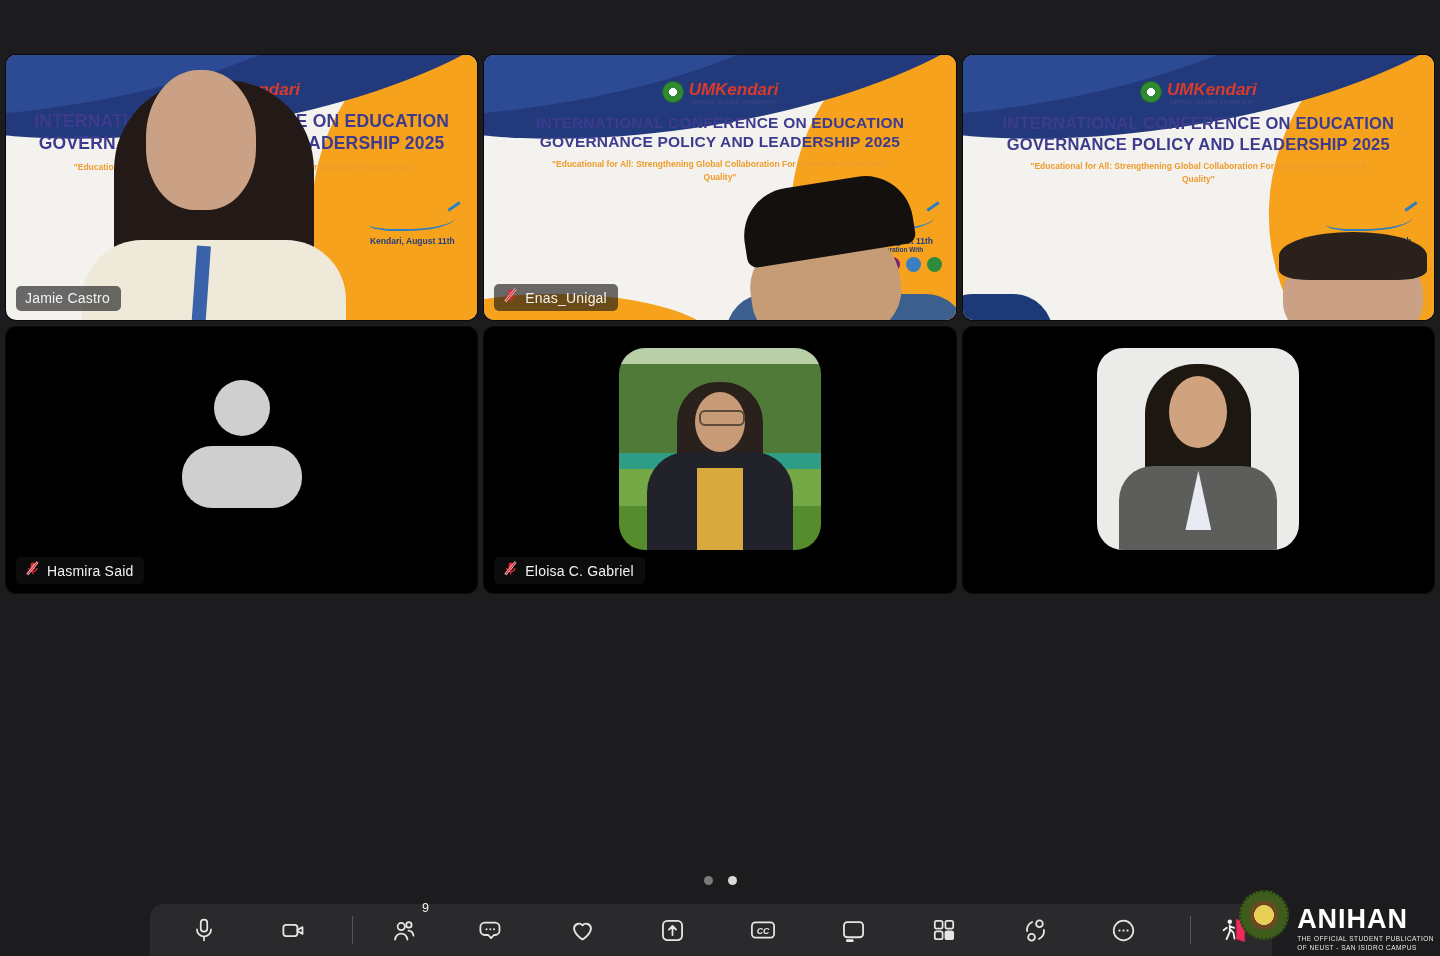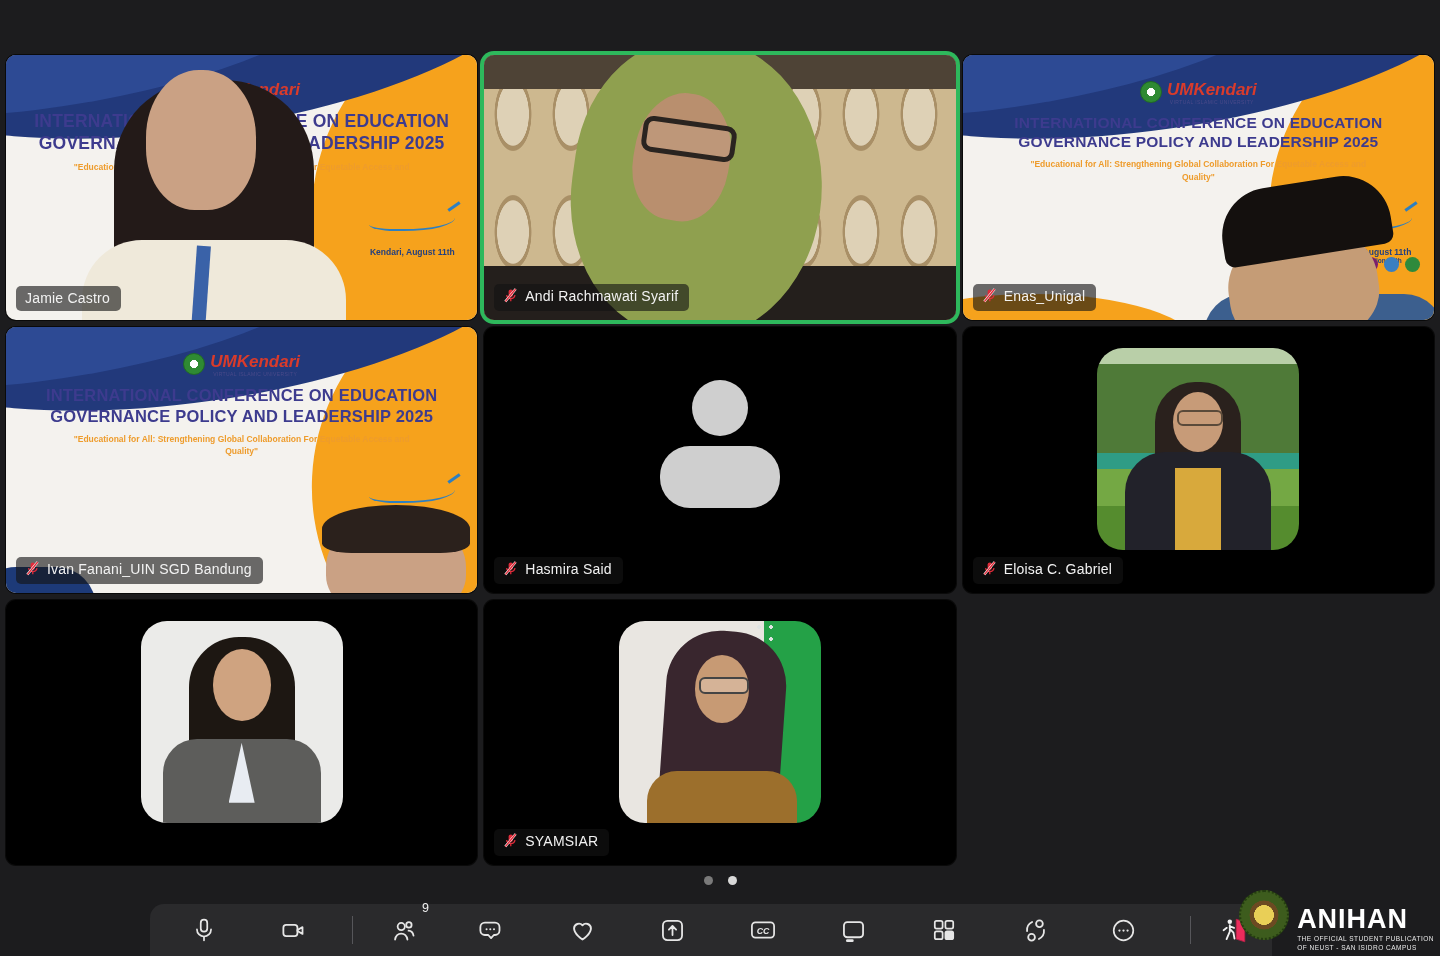--- a/index.html
+++ b/index.html
@@ -14,21 +14,21 @@
     display:grid;grid-template-columns:repeat(3,1fr);grid-template-rows:repeat(3,1fr);
     gap:7px;
   }
   .tile{
     position:relative;border-radius:10px;overflow:hidden;background:#000;
     box-shadow:0 0 0 1px #0a0a0a;
   }
   .tile.active{box-shadow:0 0 0 4px #2eb85c;z-index:2;}
   .name-label{
     position:absolute;left:10px;bottom:9px;z-index:6;
-    display:flex;align-items:flex-start;gap:7px;
+    display:flex;align-items:flex-end;gap:7px;
     background:rgba(20,20,20,.62);border-radius:5px;padding:4px 11px 5px 9px;
     color:#f2f2f2;font-size:14px;letter-spacing:.2px;white-space:nowrap;
   }
   .mutedmic{width:15px;height:15px;flex:0 0 auto;position:relative;}
   
   .backdrop{position:absolute;inset:0;background:#f4f2ee;}
   .bd-navy{position:absolute;width:150%;height:90%;left:-35%;top:-62%;
     background:#22397b;border-radius:50%;transform:rotate(-8deg);}
   .bd-navy2{position:absolute;width:120%;height:60%;left:-45%;top:-42%;
     background:#2d4a94;border-radius:50%;transform:rotate(-10deg);}
@@ -43,21 +43,21 @@
     background:radial-gradient(circle,#ffffff 0 28%,#2f8a33 30% 100%);border:1px solid #1f6b24;}
   .bd-logo-text{font-size:17px;font-weight:bold;color:#d93b2b;line-height:1;font-style:italic;}
   .bd-logo-sub{font-size:5px;color:#4a4a8a;letter-spacing:.4px;margin-top:1px;}
   .bd-title{margin-top:8px;font-size:17.5px;line-height:1.25;font-weight:bold;color:#3d3b8e;letter-spacing:.2px;}
   .bd-sub{margin-top:6px;font-size:8.5px;font-weight:bold;color:#ee9c2c;line-height:1.5;width:78%;}
   .bd-kendari{position:absolute;right:22px;top:58%;text-align:center;}
   .bd-sig{width:86px;height:20px;border-bottom:2px solid #2d7fc1;border-radius:0 0 60% 30%;
     position:relative;margin-left:auto;}
   .bd-sig:after{content:"";position:absolute;right:-6px;top:-4px;width:14px;height:3px;
     background:#2d7fc1;transform:rotate(-35deg);}
-  .bd-loc{font-size:8.5px;font-weight:bold;color:#24407e;margin-top:16px;}
+  .bd-loc{font-size:8.5px;font-weight:bold;color:#24407e;margin-top:5px;}
   .bd-collab{font-size:6.5px;font-weight:bold;color:#24407e;}
   .mini-logos{position:absolute;right:14px;top:76%;width:110px;display:flex;flex-wrap:wrap;
     gap:6px;justify-content:flex-end;}
   .mini-logos span{width:15px;height:15px;border-radius:50%;display:inline-block;}
   
   .sil{position:absolute;z-index:3;}
   .skin{background:#caa184;border-radius:48% 48% 44% 44%;}
   
   .jamie-hair{left:108px;bottom:-10px;width:200px;height:250px;border-radius:90px 90px 30px 30px;background:#231a18;}
   .jamie-body{left:76px;bottom:-30px;width:264px;height:110px;background:#efe9da;border-radius:60px 60px 0 0;}
@@ -160,40 +160,20 @@
     </div>
     <div class="sil jamie-hair"></div>
     <div class="sil skin jamie-face"></div>
     <div class="sil jamie-body"></div>
     <div class="sil jamie-lanyard"></div>
     <div class="name-label">
       <span>Jamie Castro</span>
     </div>
   </div>
 
-  <div class="tile active">
-    <div class="hall-wall"></div>
-    <div class="hall-top"></div>
-    <div class="hall-bottom"></div>
-    <div class="sil andi-hijab"></div>
-    <div class="sil andi-face" style="border-radius:48% 48% 44% 44%;"></div>
-    <div class="sil andi-glasses"></div>
-    <div class="name-label">
-      <span class="mic-slot">
-  <svg class="mutedmic" viewBox="0 0 16 16">
-    <rect x="6" y="1.5" width="4.6" height="8" rx="2.3" fill="#e02b3a"></rect>
-    <path d="M3.8 7.5 a4.6 4.6 0 0 0 9 0" fill="none" stroke="#e02b3a" stroke-width="1.4"></path>
-    <line x1="8.3" y1="11.5" x2="8.3" y2="14" stroke="#e02b3a" stroke-width="1.4"></line>
-    <line x1="13.5" y1="1" x2="2.5" y2="14.5" stroke="#fff" stroke-width="2.6"></line>
-    <line x1="13.5" y1="1" x2="2.5" y2="14.5" stroke="#e02b3a" stroke-width="1.5"></line>
-  </svg>
-</span>
-        <span>Andi Rachmawati Syarif</span>
-    </div>
-  </div>
 
   <div class="tile">
     <div class="backdrop">
       <div class="bd-orange"></div>
         <div class="bd-orange2"></div>
         <div class="bd-navy"></div>
         <div class="bd-navy2"></div>
       <div class="bd-content">
         <div class="bd-logo">
           <div class="bd-logo-circle"></div>
@@ -259,32 +239,20 @@
         <div class="bd-kendari">
           <div class="bd-sig"></div>
           <div class="bd-loc">Kendari, August 11th</div>
           <div class="bd-collab">In Collaboration With</div>
         </div>
       </div>
     </div>
     <div class="sil ivan-shoulder"></div>
     <div class="sil ivan-head"></div>
     <div class="sil ivan-hair"></div>
-    <div class="name-label">
-      <span class="mic-slot">
-  <svg class="mutedmic" viewBox="0 0 16 16">
-    <rect x="6" y="1.5" width="4.6" height="8" rx="2.3" fill="#e02b3a"></rect>
-    <path d="M3.8 7.5 a4.6 4.6 0 0 0 9 0" fill="none" stroke="#e02b3a" stroke-width="1.4"></path>
-    <line x1="8.3" y1="11.5" x2="8.3" y2="14" stroke="#e02b3a" stroke-width="1.4"></line>
-    <line x1="13.5" y1="1" x2="2.5" y2="14.5" stroke="#fff" stroke-width="2.6"></line>
-    <line x1="13.5" y1="1" x2="2.5" y2="14.5" stroke="#e02b3a" stroke-width="1.5"></line>
-  </svg>
-</span>
-        <span>Ivan Fanani_UIN SGD Bandung</span>
-    </div>
   </div>
 
   <div class="tile">
     <div class="avatar-ph">
       <div class="a-head"></div>
         <div class="a-body"></div>
     </div>
     <div class="name-label">
       <span class="mic-slot">
   <svg class="mutedmic" viewBox="0 0 16 16">
@@ -324,41 +292,20 @@
   <div class="tile">
     <div class="photo ph-pc">
       <div class="p-hair"></div>
         <div class="p-face"></div>
       <div class="p-coat"></div>
         <div class="p-collar"></div>
     </div>
   </div>
 
 
-  <div class="tile">
-    <div class="photo ph-sy">
-      <div class="p-tinsel"></div>
-        <div class="p-hijab"></div>
-        <div class="p-face"></div>
-      <div class="p-glass"></div>
-        <div class="p-top"></div>
-    </div>
-    <div class="name-label">
-      <span class="mic-slot">
-  <svg class="mutedmic" viewBox="0 0 16 16">
-    <rect x="6" y="1.5" width="4.6" height="8" rx="2.3" fill="#e02b3a"></rect>
-    <path d="M3.8 7.5 a4.6 4.6 0 0 0 9 0" fill="none" stroke="#e02b3a" stroke-width="1.4"></path>
-    <line x1="8.3" y1="11.5" x2="8.3" y2="14" stroke="#e02b3a" stroke-width="1.4"></line>
-    <line x1="13.5" y1="1" x2="2.5" y2="14.5" stroke="#fff" stroke-width="2.6"></line>
-    <line x1="13.5" y1="1" x2="2.5" y2="14.5" stroke="#e02b3a" stroke-width="1.5"></line>
-  </svg>
-</span>
-        <span>SYAMSIAR</span>
-    </div>
-  </div>
 </div>
 
 <div class="dots">
   <div class="dot inactive"></div>
   <div class="dot active"></div>
 </div>
 
 <div class="toolbar">
 
   <div class="tb-btn" style="left:54px;">

